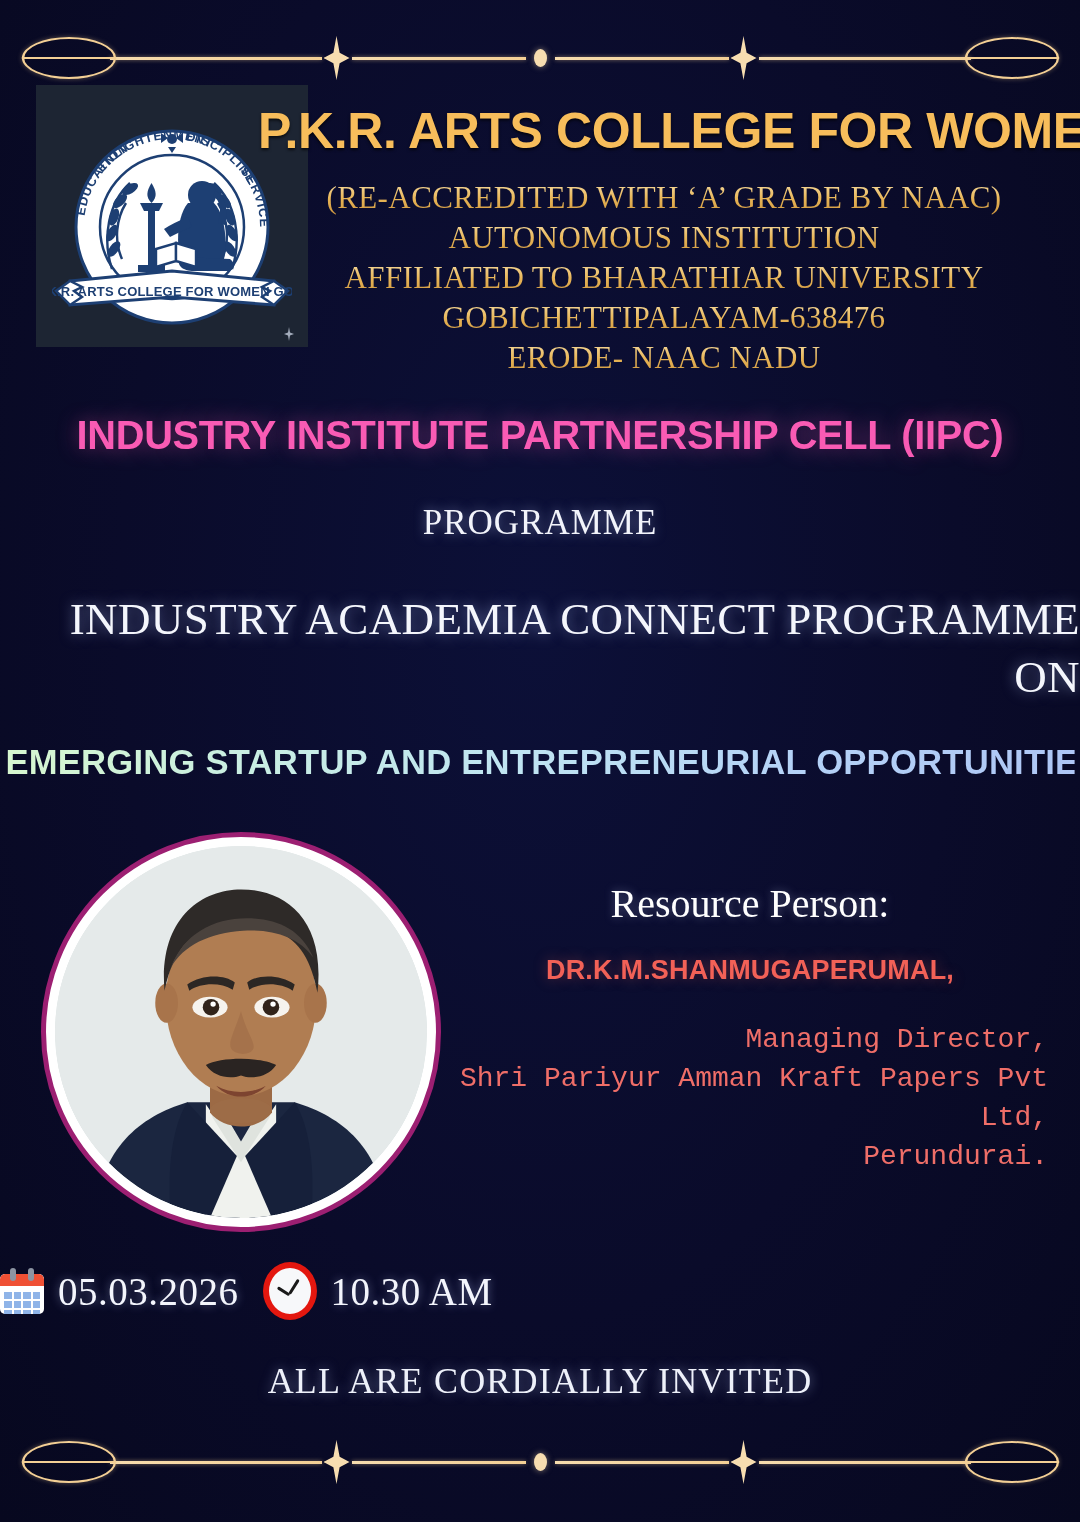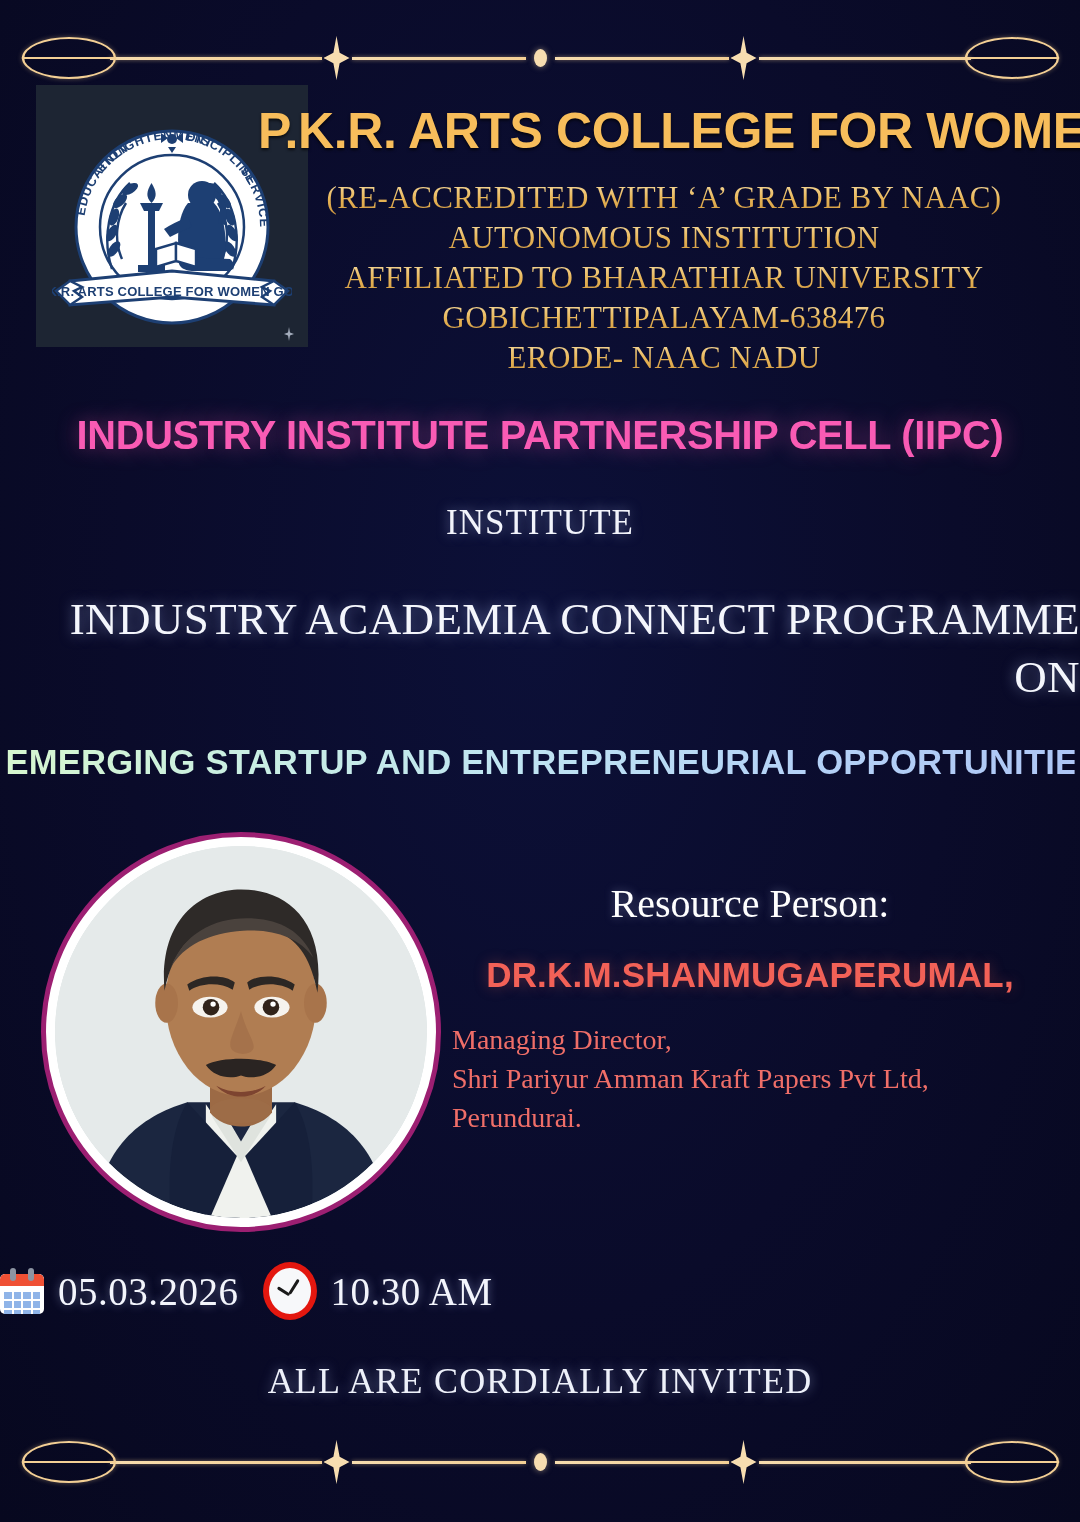--- a/index.html
+++ b/index.html
@@ -241,32 +241,32 @@
     text-shadow: 0 0 10px rgba(200,210,255,0.35);
   }
   .rp-name {
     position: absolute;
     left: 460px;
     top: 955px;
     width: 580px;
     text-align: center;
     font-family: "Liberation Sans", "DejaVu Sans", sans-serif;
     font-weight: bold;
-    font-size: 35px;
+    font-size: 27px;
     letter-spacing: 0.2px;
     color: #f26157;
     text-shadow: 0 0 14px rgba(242,97,87,0.35);
   }
   .rp-detail {
     position: absolute;
     left: 452px;
     top: 1020px;
     width: 596px;
-    text-align: left;
-    font-family: Liberation Serif, serif;
+    text-align: right;
+    font-family: Liberation Mono, monospace;
     font-size: 28px;
     line-height: 39px;
     color: #ef6e68;
   }
 
   
   .info-row {
     position: absolute;
     top: 1262px;
     left: 0;
@@ -463,21 +463,21 @@
     <div class="college-lines">
       <div>(RE-ACCREDITED WITH ‘A’ GRADE BY NAAC)</div>
       <div>AUTONOMOUS INSTITUTION</div>
       <div>AFFILIATED TO BHARATHIAR UNIVERSITY</div>
       <div>GOBICHETTIPALAYAM-638476</div>
       <div>ERODE- NAAC NADU</div>
     </div>
   </div>
 
   <div class="iipc">INDUSTRY INSTITUTE PARTNERSHIP CELL (IIPC)</div>
-  <div class="organises">INSTITUTE</div>
+  <div class="organises">PROGRAMME</div>
 
   <div class="programme">
     <div>INDUSTRY ACADEMIA CONNECT PROGRAMME</div>
     <div>ON</div>
   </div>
 
   <div class="topic">EMERGING STARTUP AND ENTREPRENEURIAL OPPORTUNITIES</div>
 
   <div class="photo-wrap">
     <div class="photo-ring">

